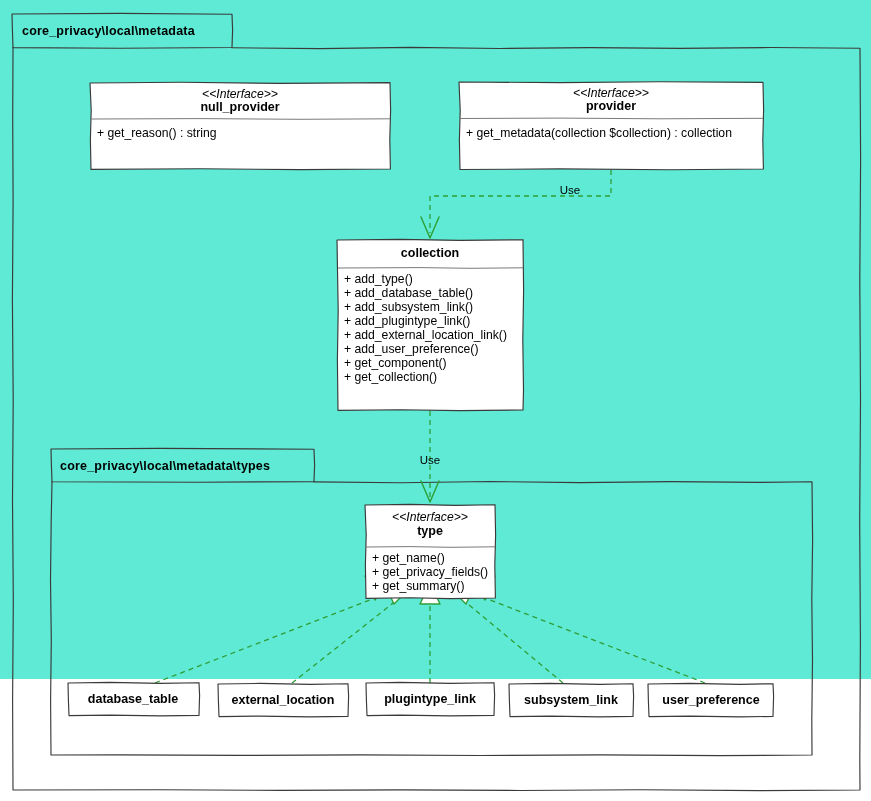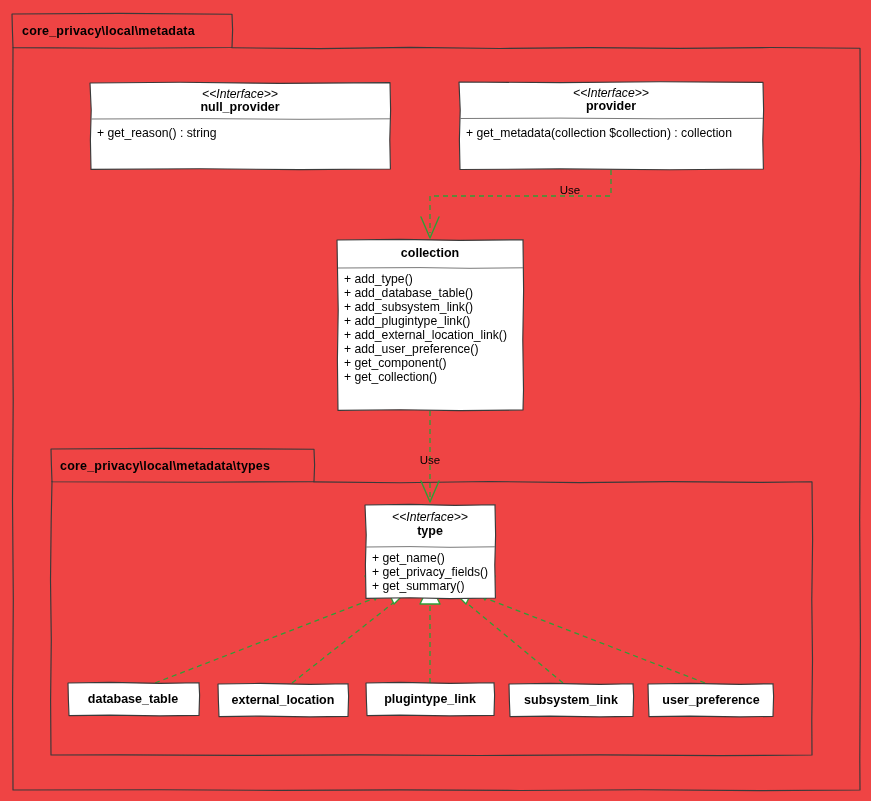--- a/index.html
+++ b/index.html
@@ -9,22 +9,22 @@
   }
   body {
     width: 871px;
     height: 801px;
     font-family: "Liberation Sans", sans-serif;
     overflow: hidden;
   }
   #diagram-root {
     position: relative;
     width: 871px;
-    height: 801px;
-    background: #ef4444;
+    height: 679px;
+    background: #5eead4;
   }
   svg#uml {
     display: block;
     width: 871px;
     height: 801px;
   }
   
   .pkg-edge, .box-edge {
     fill: none;
     stroke: #3a3a3a;

